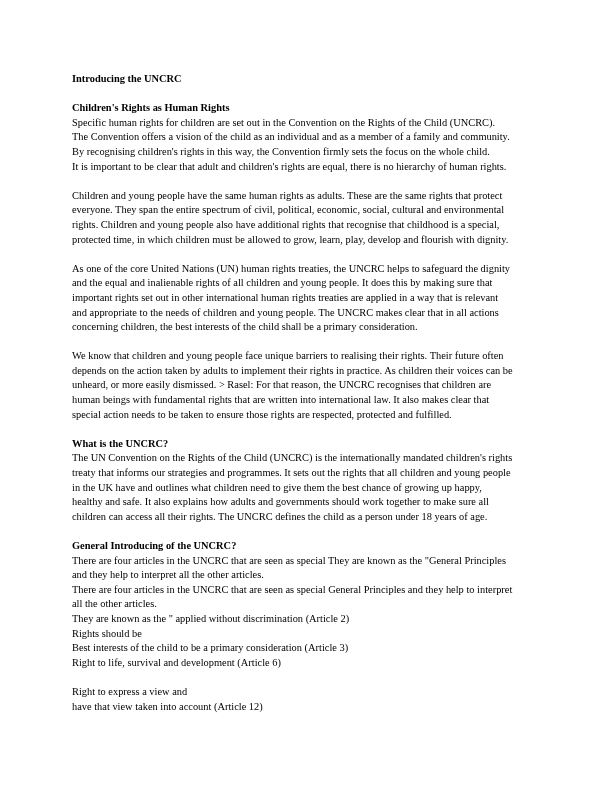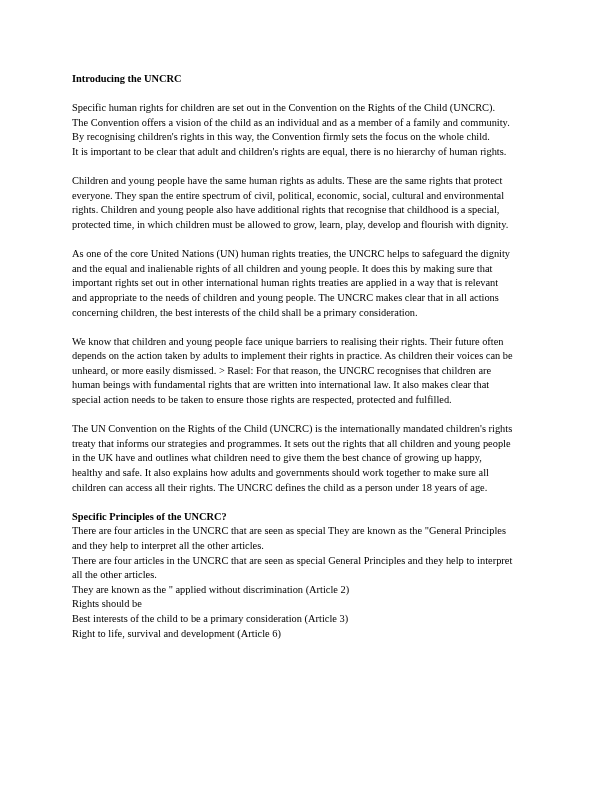--- a/index.html
+++ b/index.html
@@ -31,20 +31,21 @@
     font-weight: bold;
   }
 </style>
 </head>
 <body>
 
 <div class="page">
 
   <div class="block heading gap-after">Introducing the UNCRC</div>
 
+  <div class="block heading">Children's Rights as Human Rights</div>
 
   <div class="block gap-after">Specific human rights for children are set out in the Convention on the Rights of the Child (UNCRC).
 The Convention offers a vision of the child as an individual and as a member of a family and community.
 By recognising children's rights in this way, the Convention firmly sets the focus on the whole child.
 It is important to be clear that adult and children's rights are equal, there is no hierarchy of human rights.</div>
 
   <div class="block gap-after">Children and young people have the same human rights as adults. These are the same rights that protect
 everyone. They span the entire spectrum of civil, political, economic, social, cultural and environmental
 rights. Children and young people also have additional rights that recognise that childhood is a special,
 protected time, in which children must be allowed to grow, learn, play, develop and flourish with dignity.</div>
@@ -54,32 +55,35 @@
 important rights set out in other international human rights treaties are applied in a way that is relevant
 and appropriate to the needs of children and young people. The UNCRC makes clear that in all actions
 concerning children, the best interests of the child shall be a primary consideration.</div>
 
   <div class="block gap-after">We know that children and young people face unique barriers to realising their rights. Their future often
 depends on the action taken by adults to implement their rights in practice. As children their voices can be
 unheard, or more easily dismissed. &gt; Rasel: For that reason, the UNCRC recognises that children are
 human beings with fundamental rights that are written into international law. It also makes clear that
 special action needs to be taken to ensure those rights are respected, protected and fulfilled.</div>
 
+  <div class="block heading">What is the UNCRC?</div>
 
   <div class="block gap-after">The UN Convention on the Rights of the Child (UNCRC) is the internationally mandated children's rights
 treaty that informs our strategies and programmes. It sets out the rights that all children and young people
 in the UK have and outlines what children need to give them the best chance of growing up happy,
 healthy and safe. It also explains how adults and governments should work together to make sure all
 children can access all their rights. The UNCRC defines the child as a person under 18 years of age.</div>
 
-  <div class="block heading">Specific Principles of the UNCRC?</div>
+  <div class="block heading">General Introducing of the UNCRC?</div>
 
   <div class="block gap-after">There are four articles in the UNCRC that are seen as special They are known as the "General Principles
 and they help to interpret all the other articles.
 There are four articles in the UNCRC that are seen as special General Principles and they help to interpret
 all the other articles.
 They are known as the " applied without discrimination (Article 2)
 Rights should be
 Best interests of the child to be a primary consideration (Article 3)
 Right to life, survival and development (Article 6)</div>
 
+  <div class="block">Right to express a view and
+have that view taken into account (Article 12)</div>
 
 </div>
 
 </body></html>

